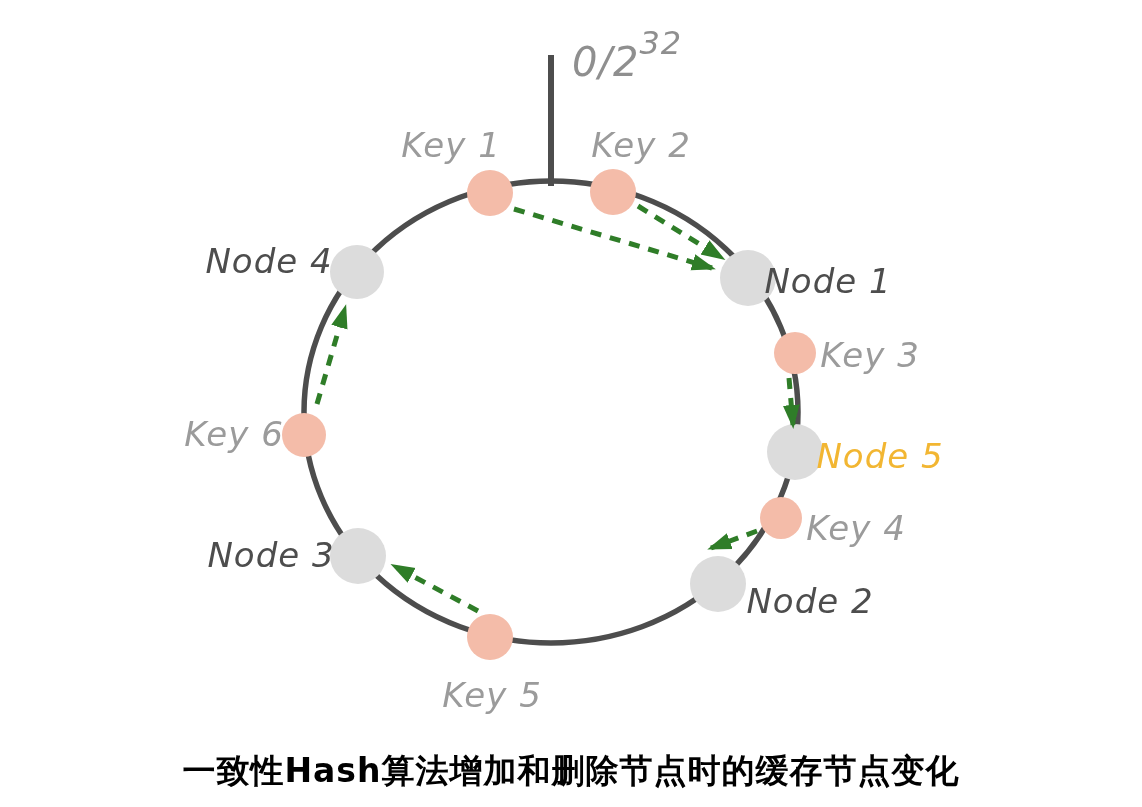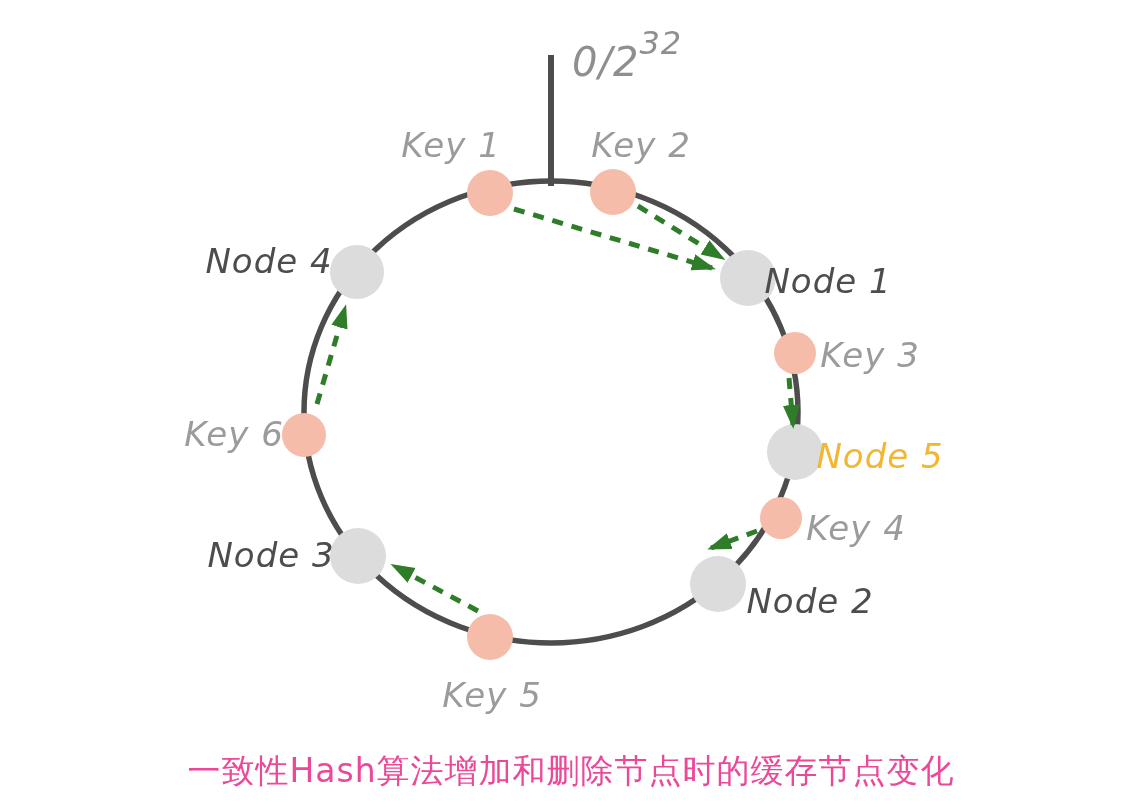--- a/index.html
+++ b/index.html
@@ -72,13 +72,13 @@
       <text x="492" y="707" fill="#9b9b9b" font-size="34" text-anchor="middle" class="dot-label">Key 5</text>
       <text x="234" y="446" fill="#9b9b9b" font-size="34" text-anchor="middle" class="dot-label">Key 6</text>
       <text x="828" y="293" fill="#4d4d4d" font-size="34" text-anchor="middle" class="dot-label">Node 1</text>
       <text x="810" y="613" fill="#4d4d4d" font-size="34" text-anchor="middle" class="dot-label">Node 2</text>
       <text x="271" y="567" fill="#4d4d4d" font-size="34" text-anchor="middle" class="dot-label">Node 3</text>
       <text x="269" y="273" fill="#4d4d4d" font-size="34" text-anchor="middle" class="dot-label">Node 4</text>
       <text x="880" y="468" fill="#f2b632" font-size="34" text-anchor="middle" class="dot-label">Node 5</text>
     </g>
 </svg>
 
-<div class="caption" style="color: #ec4899;">一致性Hash算法增加和删除节点时的缓存节点变化</div>
+<div class="caption" style="color: #000000; font-weight: bold;">一致性Hash算法增加和删除节点时的缓存节点变化</div>
 
 </body></html>

